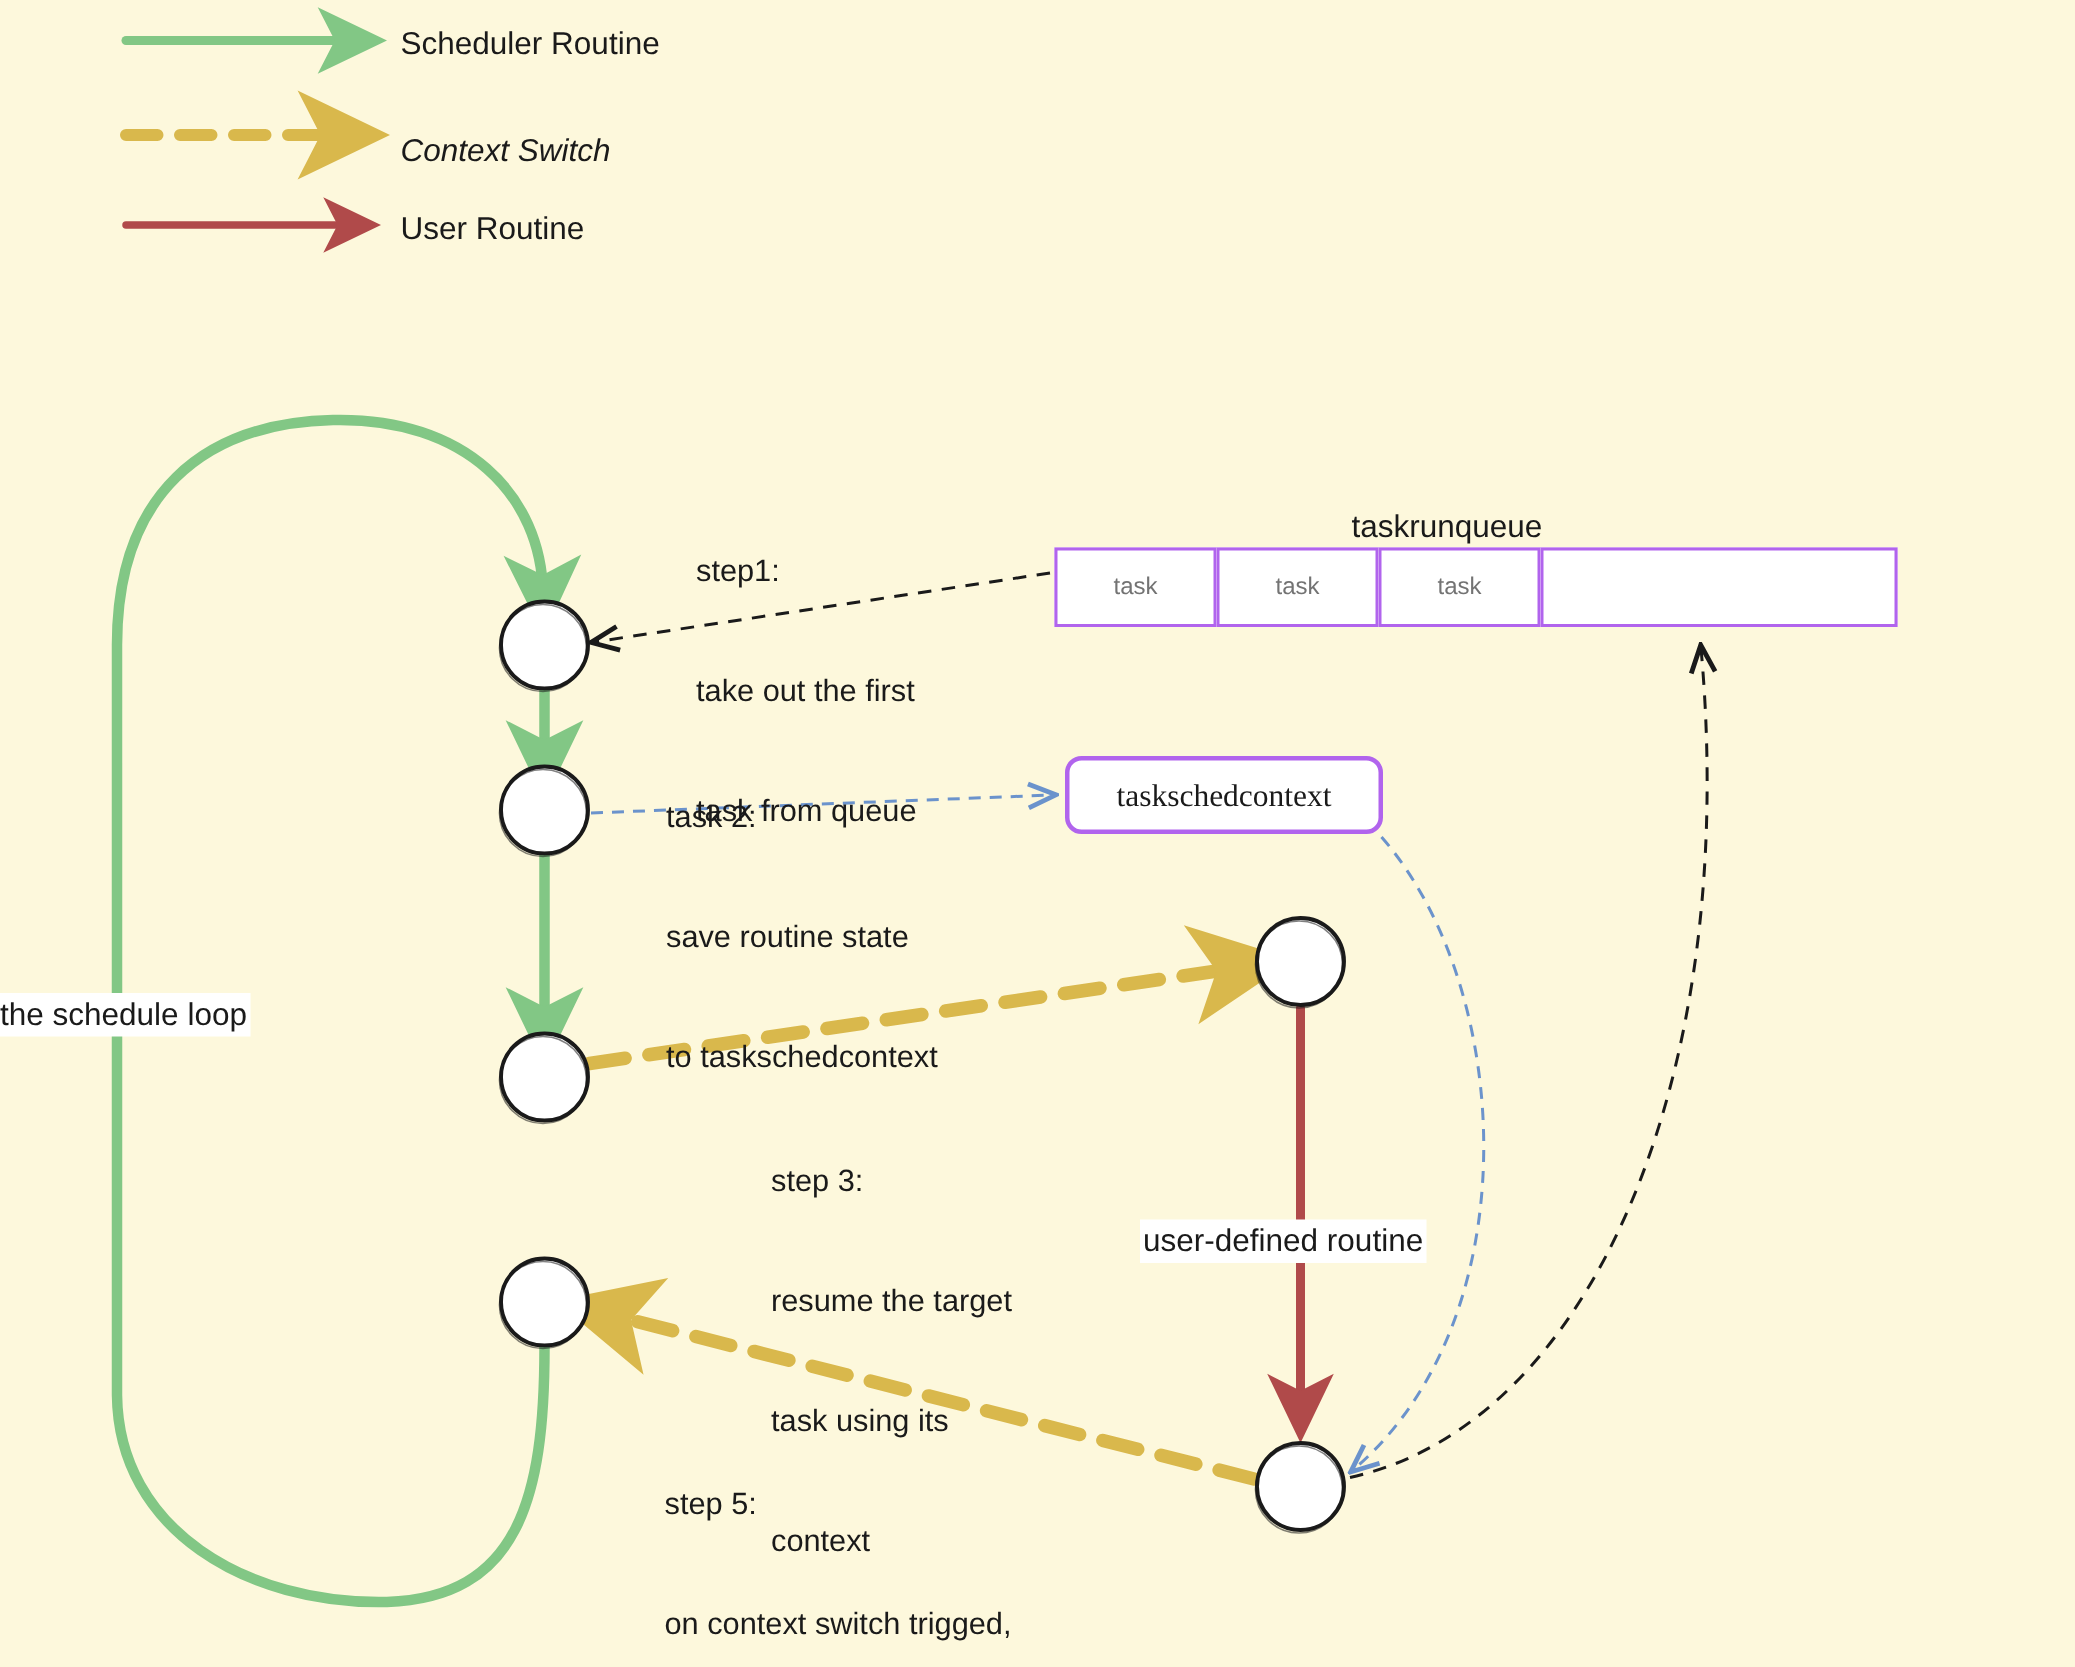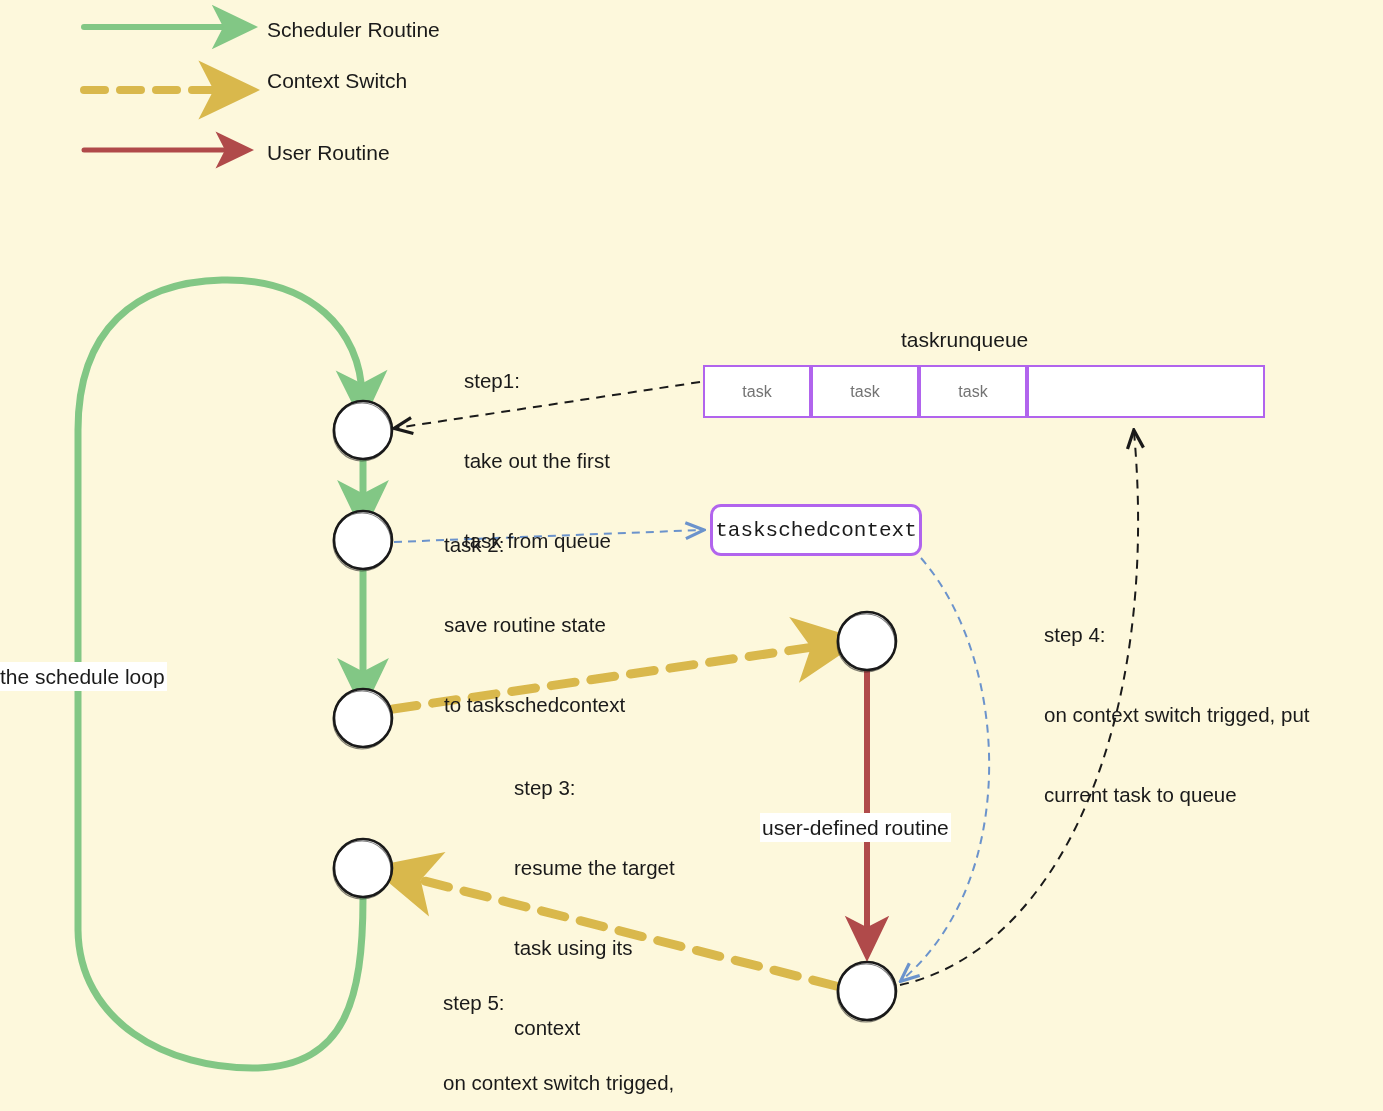--- a/index.html
+++ b/index.html
@@ -62,21 +62,21 @@
     position: absolute;
     box-sizing: border-box;
     background: #ffffff;
     border: 3px solid #b164ed;
     border-radius: 11px;
     display: flex;
     align-items: center;
     justify-content: center;
     font-size: 21px;
     color: #1a1a1a;
-    font-family: Liberation Mono, monospace;
+    font-family: Liberation Serif, serif;
   }
   .queue-title {
     position: absolute;
     font-size: 21px;
     color: #1a1a1a;
   }
 </style>
 </head>
 <body>
 
@@ -156,24 +156,24 @@
       <circle cx="867" cy="641" r="29" fill="#ffffff" stroke="#1a1a1a" stroke-width="2.6"></circle>
       <circle cx="866" cy="643" r="29" fill="none" stroke="#1a1a1a" stroke-width="1.1" opacity="0.55"></circle>
     </g>
     <g>
       <circle cx="867" cy="991" r="29" fill="#ffffff" stroke="#1a1a1a" stroke-width="2.6"></circle>
       <circle cx="866" cy="993" r="29" fill="none" stroke="#1a1a1a" stroke-width="1.1" opacity="0.55"></circle>
     </g>
   </svg>
 
   <div class="txt legend-label" style="left:267px; top:16px;">Scheduler Routine</div>
-  <div class="txt legend-label" style="left:267px; top:67px;">Context Switch</div>
+  <div class="txt legend-label" style="left:267px; top:87px;font-style:italic;">Context Switch</div>
   <div class="txt legend-label" style="left:267px; top:139px;">User Routine</div>
 
-  <div class="queue-title" style="left:901px; top:328px;">taskrunqueue</div>
+  <div class="queue-title" style="left:901px; top:340px;">taskrunqueue</div>
 
   <div class="qbox" style="left:703px; top:365px; width:562px; height:53px;"></div>
   <div class="qcell" style="left:703px; top:365px; width:108px; height:53px;">task</div>
   <div class="qcell" style="left:811px; top:365px; width:108px; height:53px;">task</div>
   <div class="qcell" style="left:919px; top:365px; width:108px; height:53px;">task</div>
   <div class="qcell" style="left:1027px; top:365px; width:238px; height:53px;"></div>
 
   <div class="ctxbox" style="left:710px; top:504px; width:212px; height:52px;">taskschedcontext</div>
 
   <div class="txt step-text" style="left:444px; top:315px;margin-left:20px;">
@@ -188,25 +188,20 @@
     <div>to taskschedcontext</div>
   </div>
 
   <div class="txt step-text" style="left:514px; top:722px;">
     <div>step 3:</div>
     <div>resume the target</div>
     <div>task using its</div>
     <div>context</div>
   </div>
 
-  <div class="txt step-text" style="left:1044px; top:569px;">
-    <div>step 4:</div>
-    <div>on context switch trigged, put</div>
-    <div>current task to queue</div>
-  </div>
 
   <div class="txt step-text" style="left:443px; top:937px;">
     <div>step 5:</div>
     <div>on context switch trigged,</div>
     
     
     
     
   </div>
 

